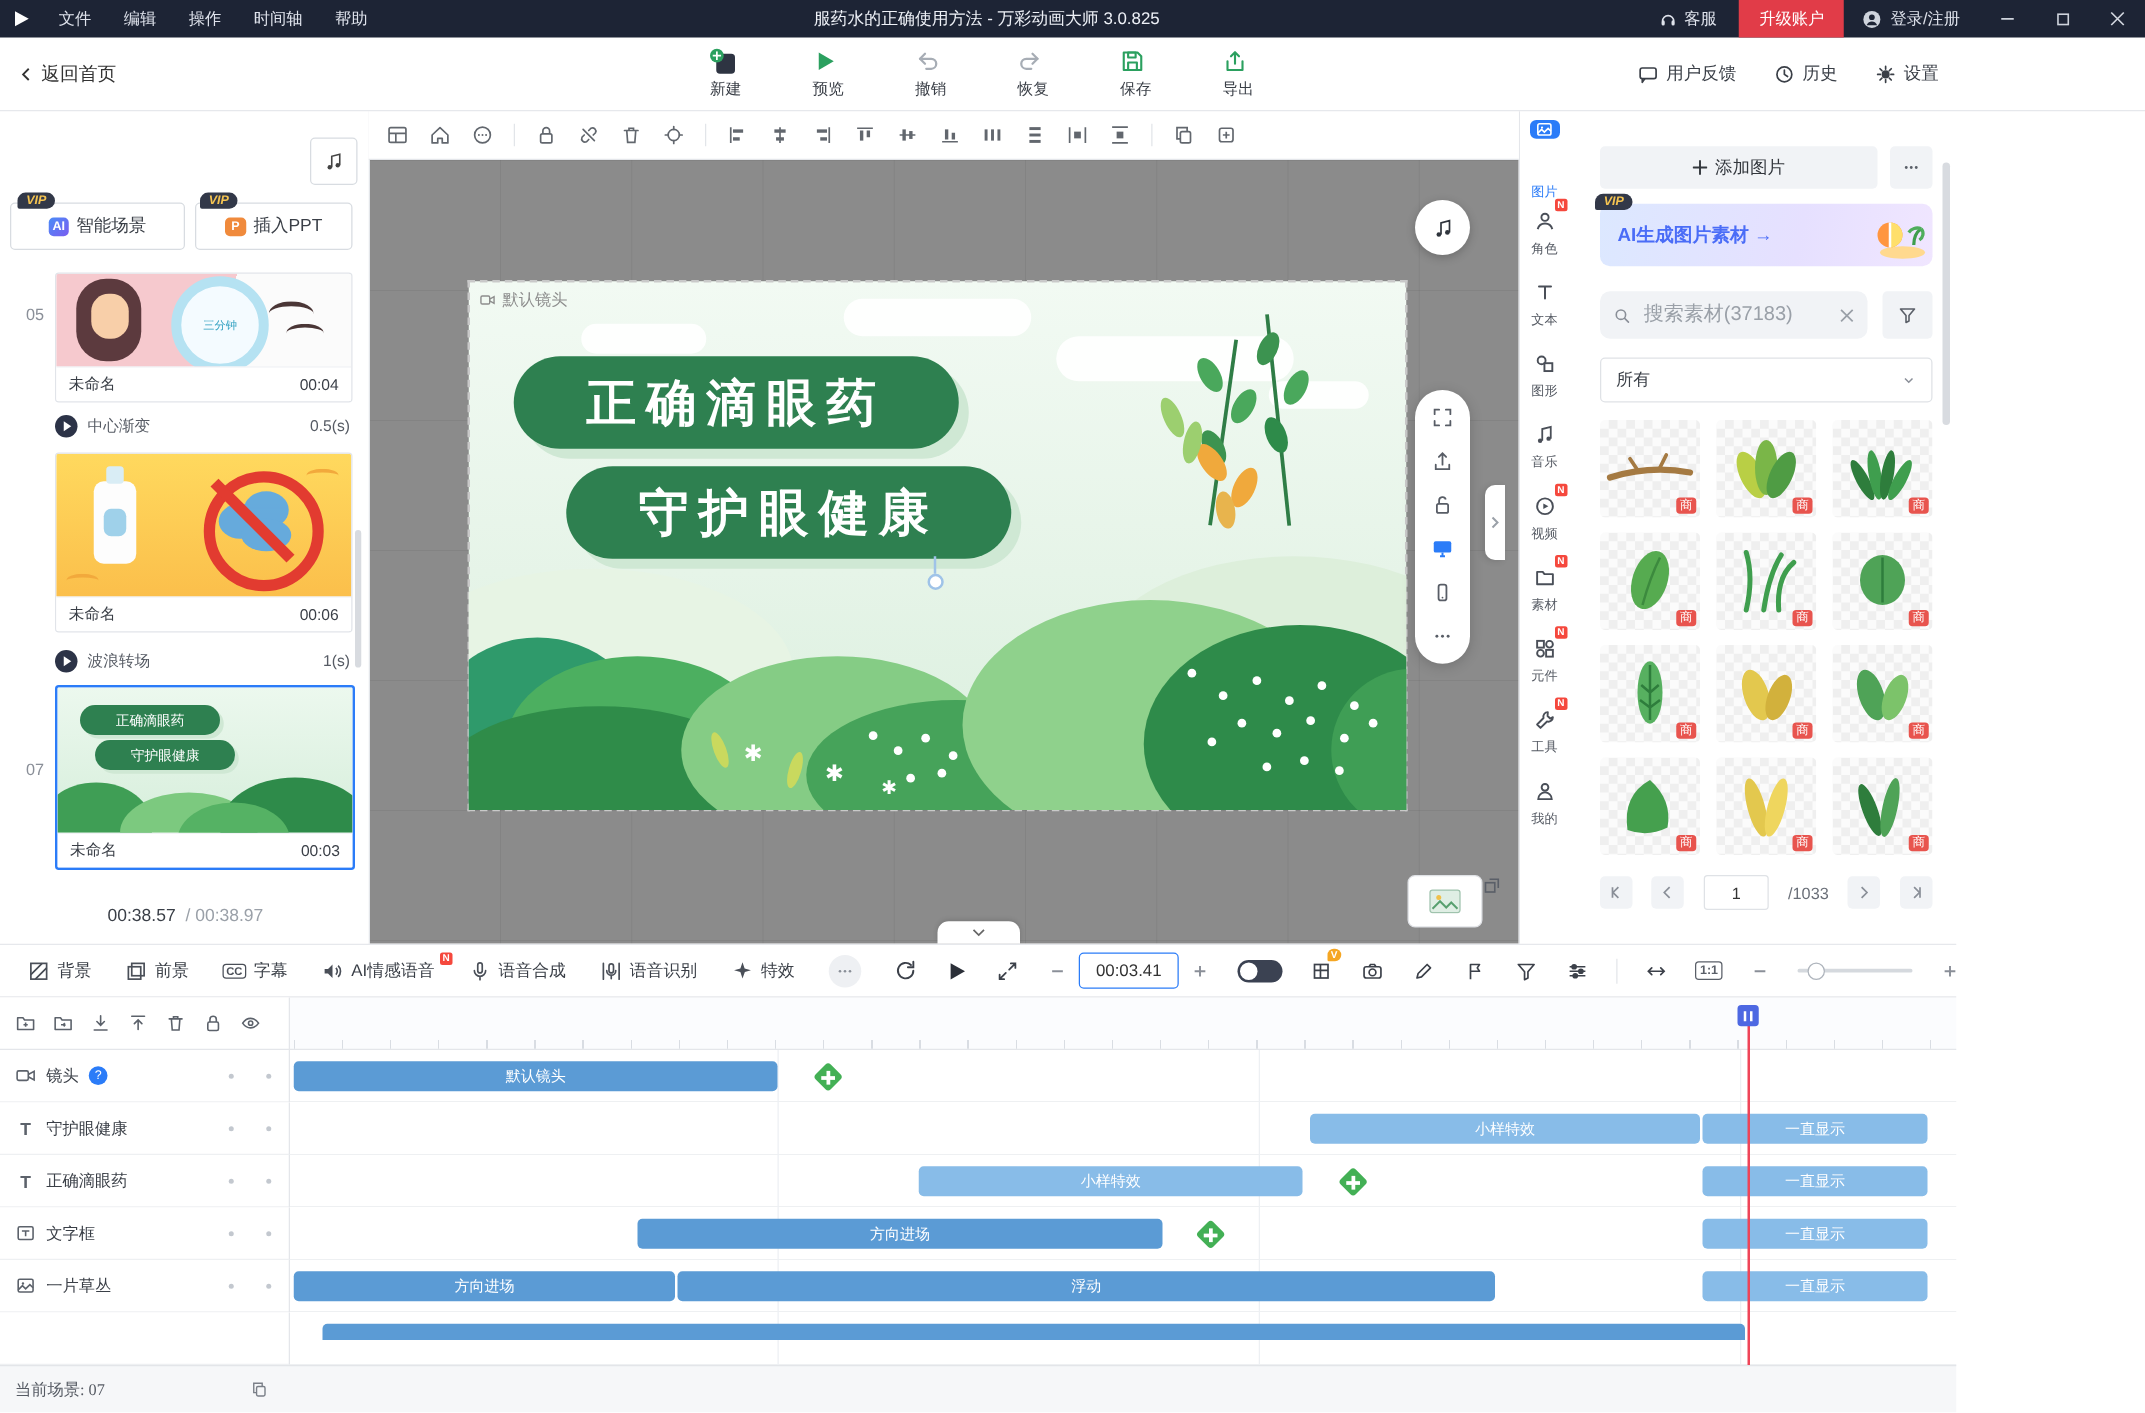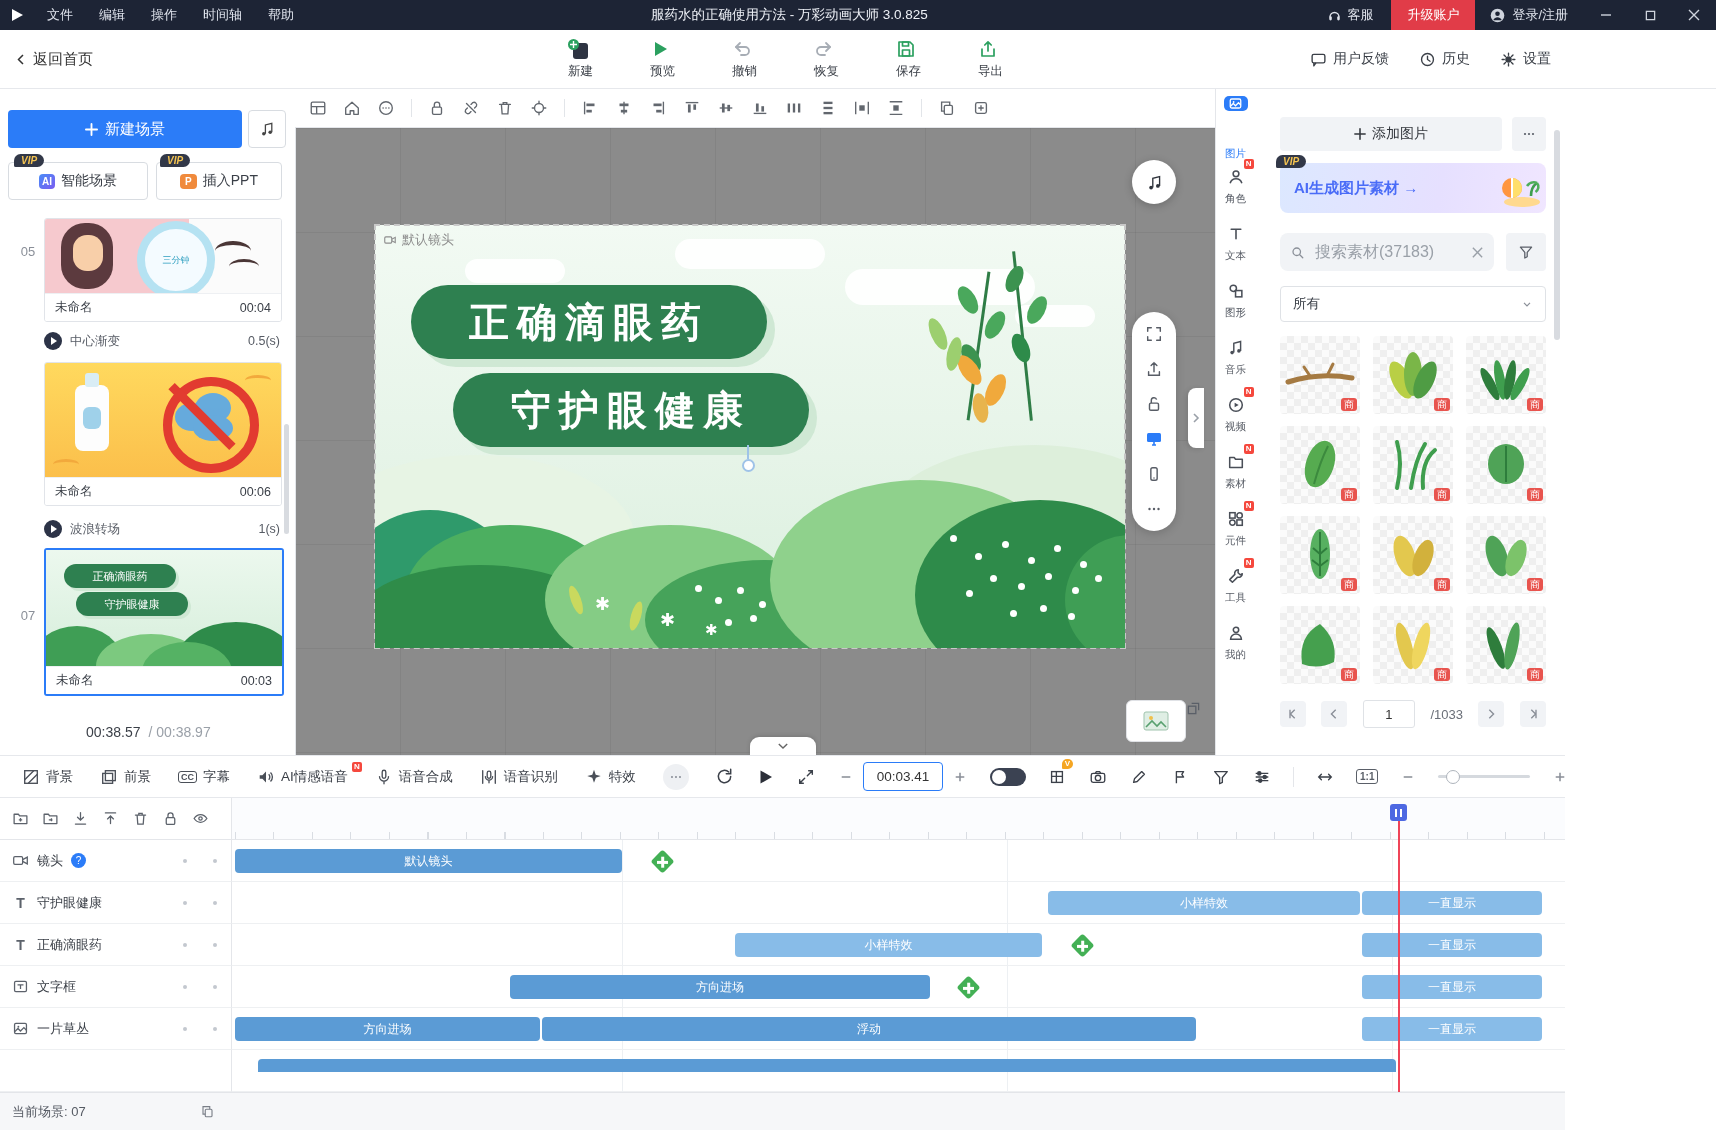--- a/index.html
+++ b/index.html
@@ -161,21 +161,21 @@
   .tl-bar.light{background:#88bce8;}
   .tl-sliver{position:absolute;height:13px;border-radius:4px 4px 0 0;background:#5b9bd5;z-index:23;}
   .gplus{position:absolute;width:17px;height:17px;background:#43b055;border-radius:3px;transform:rotate(45deg);z-index:24;}
   .gplus::before,.gplus::after{content:"";position:absolute;background:#fff;left:50%;top:50%;}
   .gplus::before{width:11px;height:2.6px;transform:translate(-50%,-50%) rotate(-45deg);}
   .gplus::after{width:2.6px;height:11px;transform:translate(-50%,-50%) rotate(-45deg);}
   .playhead-line{position:absolute;left:1398px;top:820px;width:2px;height:272px;background:#ef4458;z-index:26;}
   .playhead-handle{position:absolute;left:1390px;top:804px;width:17px;height:17px;background:#4d68e2;border-radius:3px;display:flex;align-items:center;justify-content:center;gap:3px;z-index:27;}
   .playhead-handle i{width:2px;height:8px;background:#fff;}
   .statusbar{position:absolute;left:0;top:1092px;width:1565px;height:38px;background:#f6f7f9;border-top:1px solid #e3e5e9;box-sizing:border-box;display:flex;align-items:center;z-index:22;}
-  .statusbar .st{margin-left:12px;font-size:13px;color:#565b64;}
+  .statusbar .st{margin-left:12px;font-size:13px;color:#565b64;font-family:Liberation Serif, serif;}
   .statusbar .cpy{position:absolute;left:200px;width:16px;height:16px;color:#7a7f88;}
 </style>
 </head>
 <body>
 
 <div class="menubar">
   <span class="mb-logo">
       <svg width="14" height="14" viewBox="0 0 14 14">
         <path d="M2 1l11 6-11 6z" fill="#fff"></path>
       </svg>
@@ -296,26 +296,20 @@
       <svg width="17" height="17" viewBox="0 0 20 20" stroke="#3a3f47" fill="none" stroke-width="1.6" stroke-linecap="round">
           <circle cx="10" cy="10" r="3" fill="#3a3f47"></circle>
           <path d="M10 2.5V5M10 15v2.5M2.5 10H5M15 10h2.5M4.7 4.7l1.8 1.8M13.5 13.5l1.8 1.8M15.3 4.7l-1.8 1.8M6.5 13.5l-1.8 1.8"></path>
         </svg>
       <span>设置</span>
     </span>
   </div>
 </div>
 
 <div class="scenes">
-  <button class="btn-new">
-    <svg width="13" height="13" viewBox="0 0 14 14" stroke="#fff" stroke-width="2" stroke-linecap="round">
-        <path d="M7 1v12M1 7h12"></path>
-      </svg>
-    <span>新建场景</span>
-  </button>
   <button class="btn-music">
     <svg width="16" height="16" viewBox="0 0 20 20">
         <path d="M8 16V5l8-2v11" stroke="#444" stroke-width="1.6" fill="none"></path>
         <circle cx="6" cy="16" r="2.2" fill="#444"></circle>
         <circle cx="14" cy="14" r="2.2" fill="#444"></circle>
       </svg>
   </button>
   <span class="viptag" style="left:14px;top:66px;">VIP</span>
   <button class="ghost" style="left:8px;width:140px;">
     <span class="ai-logo">AI</span>

